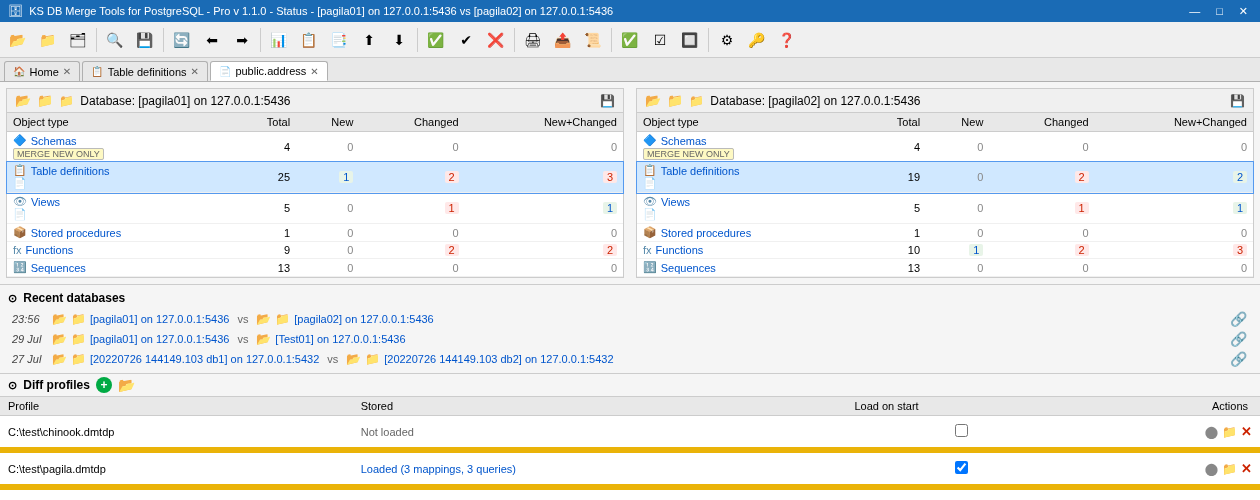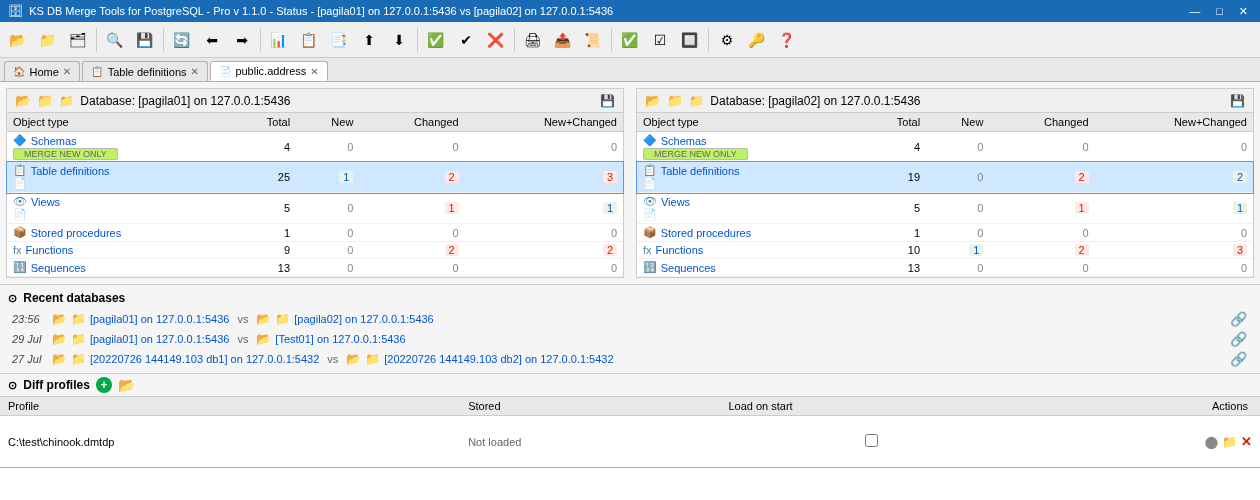--- a/index.html
+++ b/index.html
@@ -40,40 +40,40 @@
     .obj-table th { background: #e8e8e8; border-bottom: 1px solid #ccc; padding: 3px 6px; font-weight: normal; font-size: 11px; text-align: left; }
     .obj-table th.right { text-align: right; }
     .obj-table td { padding: 2px 6px; font-size: 11px; border-bottom: 1px solid #f0f0f0; }
     .obj-table td.right { text-align: right; }
     
     .count-zero { color: #888; }
     .count-new { color: #0055cc; background: #e8f4e8; padding: 0 4px; border-radius: 2px; }
     .count-changed { color: #cc2200; background: #ffe8e8; padding: 0 4px; border-radius: 2px; }
 
     .obj-name { color: #0055cc; cursor: pointer; text-decoration: none; display: flex; align-items: center; gap: 4px; }
-    .merge-btn { font-size: 9px; color: #666; background: #bef264; border: 1px solid #bbb; padding: 0 10px; border-radius: 2px; cursor: pointer; white-space: nowrap; }
+    .merge-btn { font-size: 9px; color: #666; background: #fef9c3; border: 1px solid #bbb; padding: 0 3px; border-radius: 2px; cursor: pointer; white-space: nowrap; }
 
     
     #recent-section { background: #f5f5f5; border-bottom: 1px solid #ccc; padding: 4px 8px; }
     .section-header { display: flex; align-items: center; gap: 6px; font-size: 12px; font-weight: bold; padding: 2px 0 4px 0; cursor: pointer; }
     .section-toggle { font-size: 11px; }
     .recent-row { display: flex; align-items: center; gap: 4px; padding: 2px 4px; font-size: 11px; }
     .recent-row .date { color: #444; min-width: 36px; font-style: italic; }
     .recent-row .vs-text { color: #666; margin: 0 4px; }
     .recent-row .db-link { color: #0055cc; cursor: pointer; }
     .recent-row .sync-icon { margin-left: auto; color: #0055cc; cursor: pointer; font-size: 14px; }
 
     
     #diff-section { background: #fff; flex: 1; overflow: hidden; }
     .diff-header { display: flex; align-items: center; gap: 6px; padding: 3px 8px; background: #f5f5f5; border-bottom: 1px solid #ccc; font-size: 12px; font-weight: bold; }
     .add-btn { width: 16px; height: 16px; background: #00aa44; color: white; border-radius: 50%; display: flex; align-items: center; justify-content: center; font-size: 12px; cursor: pointer; font-weight: bold; }
     .diff-table { width: 100%; border-collapse: collapse; }
     .diff-table th { background: #e8e8e8; border-bottom: 1px solid #ccc; padding: 3px 8px; font-weight: normal; text-align: left; font-size: 11px; }
     .diff-table th.actions-col { text-align: right; padding-right: 12px; }
-    .diff-table td { padding: 18px 8px; font-size: 11px; border-bottom: 1px solid #eab308; }
+    .diff-table td { padding: 8px 8px; font-size: 11px; border-bottom: 6px solid #eab308; }
     .status-not-loaded { color: #666; }
     .status-loaded { color: #0055cc; }
     .checkbox-cell { text-align: center; }
     .actions-cell { text-align: right; display: flex; justify-content: flex-end; gap: 4px; align-items: center; }
 
     
     .folder-open { color: #e8a000; font-size: 13px; }
     .folder-closed { color: #d4900a; font-size: 12px; }
   </style>
 </head>
@@ -389,17 +389,31 @@
             <input type="checkbox" style="">
           </td>
           <td>
             <div class="actions-cell">
               <span style="color:#888;font-size:12px;cursor:pointer;">⬤</span>
               <span style="color:#5588cc;font-size:12px;cursor:pointer;">📁</span>
               <span style="color:#cc2200;font-size:13px;cursor:pointer;font-weight:bold;">✕</span>
             </div>
           </td>
         </tr>
+        <tr>
+          <td>C:\test\pagila.dmtdp</td>
+          <td><span class="status-loaded">Loaded (3 mappings, 3 queries)</span></td>
+          <td class="checkbox-cell">
+            <input type="checkbox" checked="" style="">
+          </td>
+          <td>
+            <div class="actions-cell">
+              <span style="color:#888;font-size:12px;cursor:pointer;">⬤</span>
+              <span style="color:#5588cc;font-size:12px;cursor:pointer;">📁</span>
+              <span style="color:#cc2200;font-size:13px;cursor:pointer;font-weight:bold;">✕</span>
+            </div>
+          </td>
+        </tr>
       </tbody>
     </table>
   </div>
 
 </div>
 
 </body></html>

